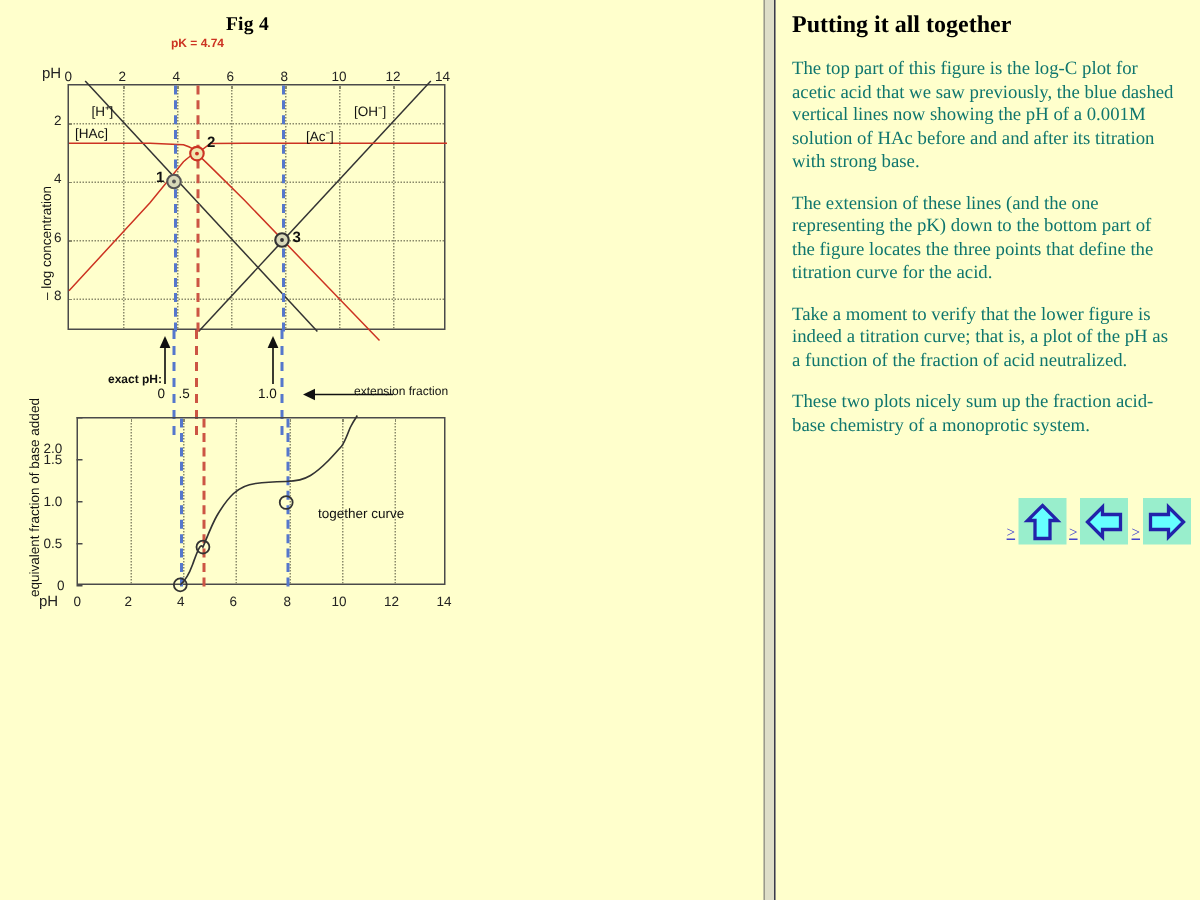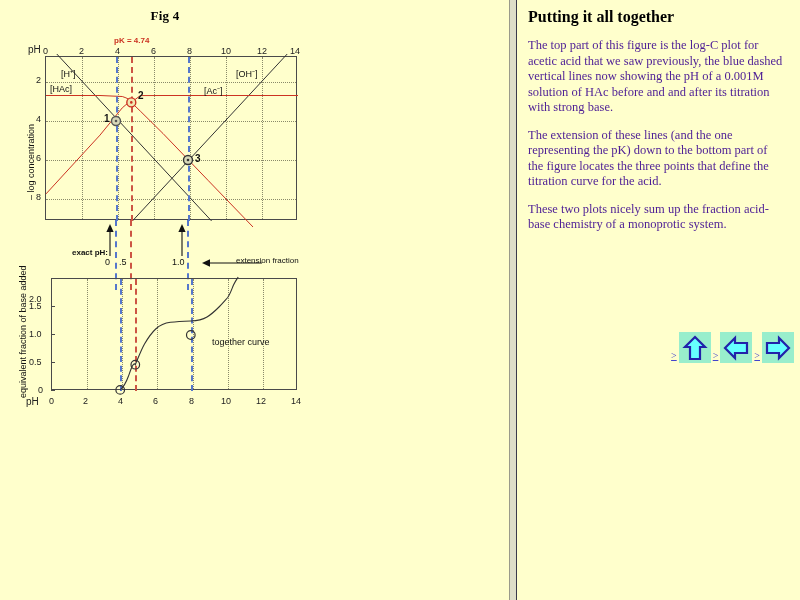--- a/index.html
+++ b/index.html
@@ -149,21 +149,21 @@
   
   #rp-title {
     font-size: 16px;
     font-weight: bold;
     margin: 2px 0 12px 0;
     color: #000;
   }
   .para {
     font-size: 12.5px;
     line-height: 15.5px;
-    color: #4c1d95;
+    color: #0f766e;
     margin: 0 8px 12px 0;
     text-align: left;
   }
 
   
   #navbar {
     position: absolute;
     right: 6px;
     top: 332px;
     display: flex;
@@ -197,21 +197,21 @@
   <div id="left-panel">
 
     <div id="fig-title">Fig 4</div>
 
     <div class="chart-wrap" style="left:0; top:0; width:330px; height:270px;">
 
       <div class="ylabel-rot" style="left:26px; top:200px;">– log concentration</div>
 
       <div class="axlabel" style="left:28px; top:44px; font-size:10px;">pH</div>
 
-      <div class="pk-label" style="left:114px; top:36px;">pK = 4.74</div>
+      <div class="pk-label" style="left:114px; top:24px;">pK = 4.74</div>
 
       <div class="plot-frame" style="left:45px; top:56px; width:252px; height:164px;">
 
         <div class="vgrid" style="left:36px;"></div>
         <div class="vgrid" style="left:72px;"></div>
         <div class="vgrid" style="left:108px;"></div>
         <div class="vgrid" style="left:144px;"></div>
         <div class="vgrid" style="left:180px;"></div>
         <div class="vgrid" style="left:216px;"></div>
 
@@ -356,20 +356,21 @@
     </div>
   </div>
 
   <div id="divider"></div>
 
   <div id="right-panel">
     <div id="rp-title">Putting it all together</div>
 
     <p class="para">The top part of this figure is the log-C plot for acetic acid that we saw previously, the blue dashed vertical lines now showing the pH of a 0.001M solution of HAc before and and after its titration with strong base.</p>
     <p class="para">The extension of these lines (and the one representing the pK) down to the bottom part of the figure locates the three points that define the titration curve for the acid.</p>
+    <p class="para">Take a moment to verify that the lower figure is indeed a titration curve; that is, a plot of the pH as a function of the fraction of acid neutralized.</p>
     <p class="para">These two plots nicely sum up the fraction acid-base chemistry of a monoprotic system.</p>
 
     <div id="navbar">
 
       <div class="nav-group">
         <span class="nav-gt">&gt;</span>
         <div class="nav-btn">
           <svg width="26" height="26" viewBox="0 0 26 26">
             <polygon points="13,2 23,12 18,12 18,24 8,24 8,12 3,12" fill="#66ffff" stroke="#2222aa" stroke-width="2.2" stroke-linejoin="miter"></polygon>
           </svg>

